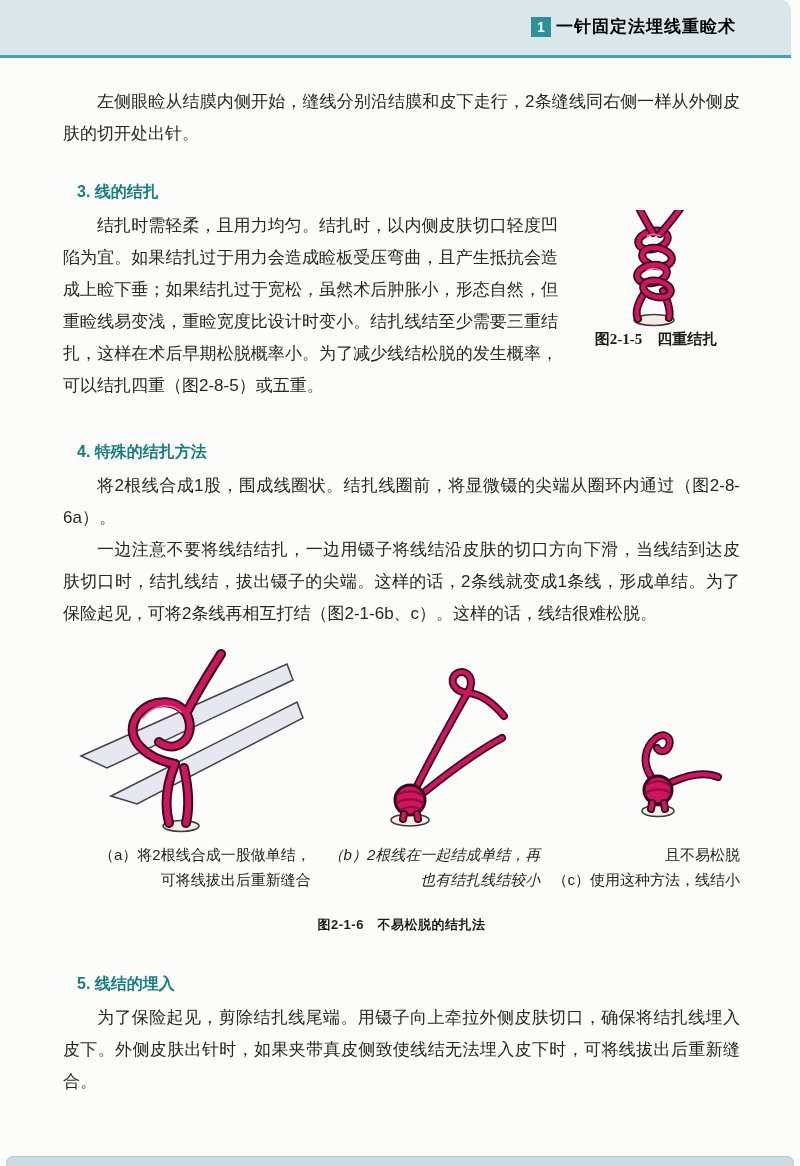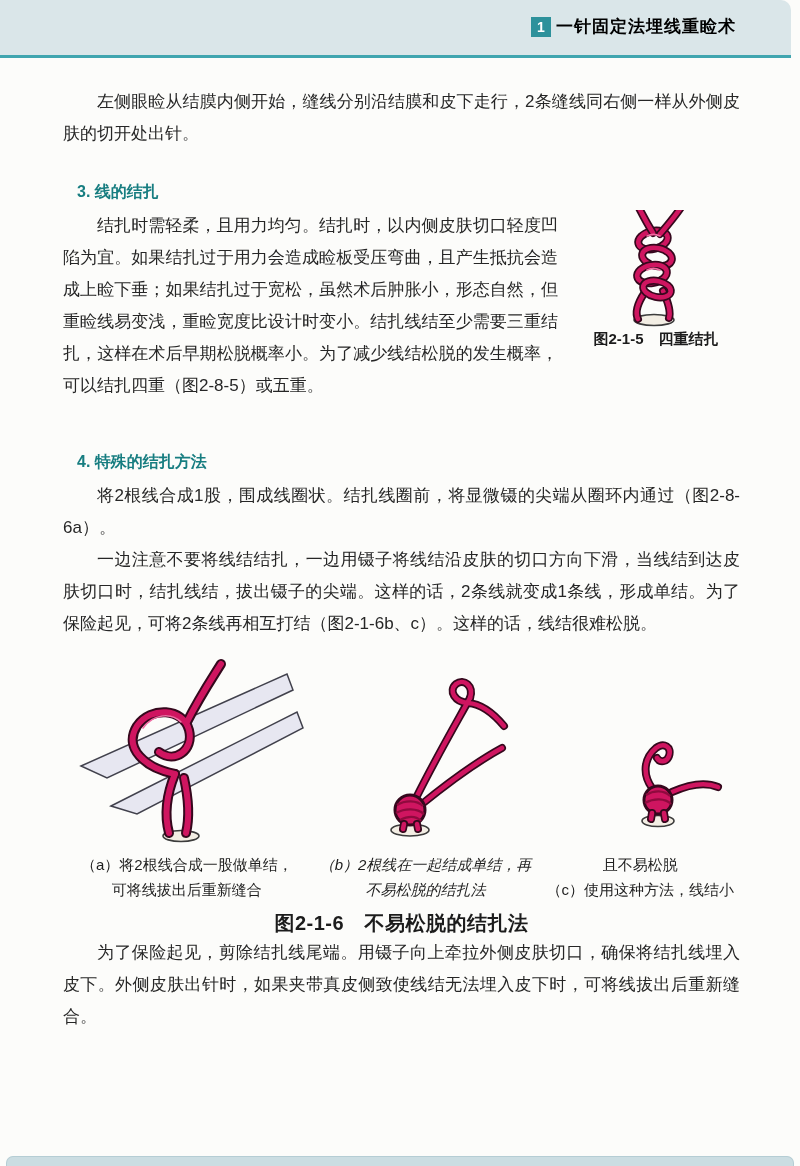--- a/index.html
+++ b/index.html
@@ -38,44 +38,45 @@
   h2.sec-heading{
     margin:30px 0 6px 14px;
     font-size:16px;line-height:24px;
     color:#177d80;font-weight:bold;
   }
   
   .sec3-block{overflow:hidden;}
   .fig215{
     float:right;width:168px;margin:-14px 0 16px 14px;
     text-align:center;
+    font-family:Liberation Serif, serif;
   }
   .fig215 svg{display:block;margin:0 auto;}
   .figcap{
     font-size:15px;font-weight:bold;color:#1c1c1c;
     white-space:nowrap;margin-top:2px;
   }
   
   .figrow{
     display:flex;justify-content:space-between;align-items:flex-end;
     margin:8px 0 4px 0;
   }
   .figcell{text-align:center;}
   .figcell svg{display:block;margin:0 auto;}
   .subcaps{
     display:flex;justify-content:space-between;
     margin:4px 0 0 0;
   }
   .subcap{
-    font-size:15px;line-height:25px;color:#1e1e1e;text-align:center;
+    font-size:15px;line-height:25px;color:#1e1e1e;text-align:right;
   }
   .subcap span{display:block;}
   .maincap{
-    text-align:center;font-size:20px;font-weight:bold;color:#1c1c1c;
-    margin-top:8px;letter-spacing:0.5px;
+    text-align:center;font-size:13px;font-weight:bold;color:#1c1c1c;
+    margin-top:24px;letter-spacing:0.5px;
   }
   
   .footer-band{
     position:absolute;bottom:0;left:6px;right:6px;height:9px;
     background:#cbdde2;border:1px solid #b5cdd4;border-bottom:none;
     border-radius:7px 7px 0 0;
   }
   
   .t-out{fill:none;stroke:#35081d;stroke-width:10;stroke-linecap:round;}
   .t-in {fill:none;stroke:#cf1560;stroke-width:6;stroke-linecap:round;}
@@ -129,21 +130,21 @@
           <path class="t-in-sm" d="M56,8 C62,20 67,29 72,37"></path>
           <path class="t-in-sm" d="M101,10 C93,22 85,31 79,38"></path>
           <path class="sheen" d="M66,40 C70,38 75,38 79,40"></path>
           <path class="sheen" d="M66,74 C70,72 75,72 79,74"></path>
         </svg>
         <div class="figcap">图2-1-5　四重结扎</div>
       </div>
       <p class="body">结扎时需轻柔，且用力均匀。结扎时，以内侧皮肤切口轻度凹陷为宜。如果结扎过于用力会造成睑板受压弯曲，且产生抵抗会造成上睑下垂；如果结扎过于宽松，虽然术后肿胀小，形态自然，但重睑线易变浅，重睑宽度比设计时变小。结扎线结至少需要三重结扎，这样在术后早期松脱概率小。为了减少线结松脱的发生概率，可以结扎四重（图2-8-5）或五重。</p>
     </div>
 
-    <h2 class="sec-heading" style="margin-top:48px;">4. 特殊的结扎方法</h2>
+    <h2 class="sec-heading" style="margin-top:38px;">4. 特殊的结扎方法</h2>
     <p class="body">将2根线合成1股，围成线圈状。结扎线圈前，将显微镊的尖端从圈环内通过（图2-8-6a）。</p>
     <p class="body">一边注意不要将线结结扎，一边用镊子将线结沿皮肤的切口方向下滑，当线结到达皮肤切口时，结扎线结，拔出镊子的尖端。这样的话，2条线就变成1条线，形成单结。为了保险起见，可将2条线再相互打结（图2-1-6b、c）。这样的话，线结很难松脱。</p>
 
     <div class="figrow">
 
       <div class="figcell">
         <svg width="252" height="200" viewBox="0 0 252 200" aria-hidden="true">
           <polygon class="prong" points="18,118 224,26 230,42 44,130"></polygon>
           <polygon class="prong" points="48,158 234,64 240,80 74,166"></polygon>
           <ellipse class="hole" cx="118" cy="188" rx="18" ry="5.5"></ellipse>
@@ -207,27 +208,28 @@
       </div>
     </div>
 
     <div class="subcaps">
       <div class="subcap" style="width:248px;">
         <span>（a）将2根线合成一股做单结，</span>
         <span>可将线拔出后重新缝合</span>
       </div>
       <div class="subcap" style="width:230px;font-style:italic;">
         <span>（b）2根线在一起结成单结，再</span>
-        <span>不易松脱的结扎法</span>
+        <span>也有结扎线结较小</span>
       </div>
       <div class="subcap" style="width:200px;">
         <span>且不易松脱</span>
         <span>（c）使用这种方法，线结小</span>
       </div>
     </div>
     <div class="maincap">图2-1-6　不易松脱的结扎法</div>
 
+    <h2 class="sec-heading" style="margin-top:38px;">5. 线结的埋入</h2>
     <p class="body">为了保险起见，剪除结扎线尾端。用镊子向上牵拉外侧皮肤切口，确保将结扎线埋入皮下。外侧皮肤出针时，如果夹带真皮侧致使线结无法埋入皮下时，可将线拔出后重新缝合。</p>
 
   </div>
 
   <div class="footer-band"></div>
 </div>
 
 </body></html>

